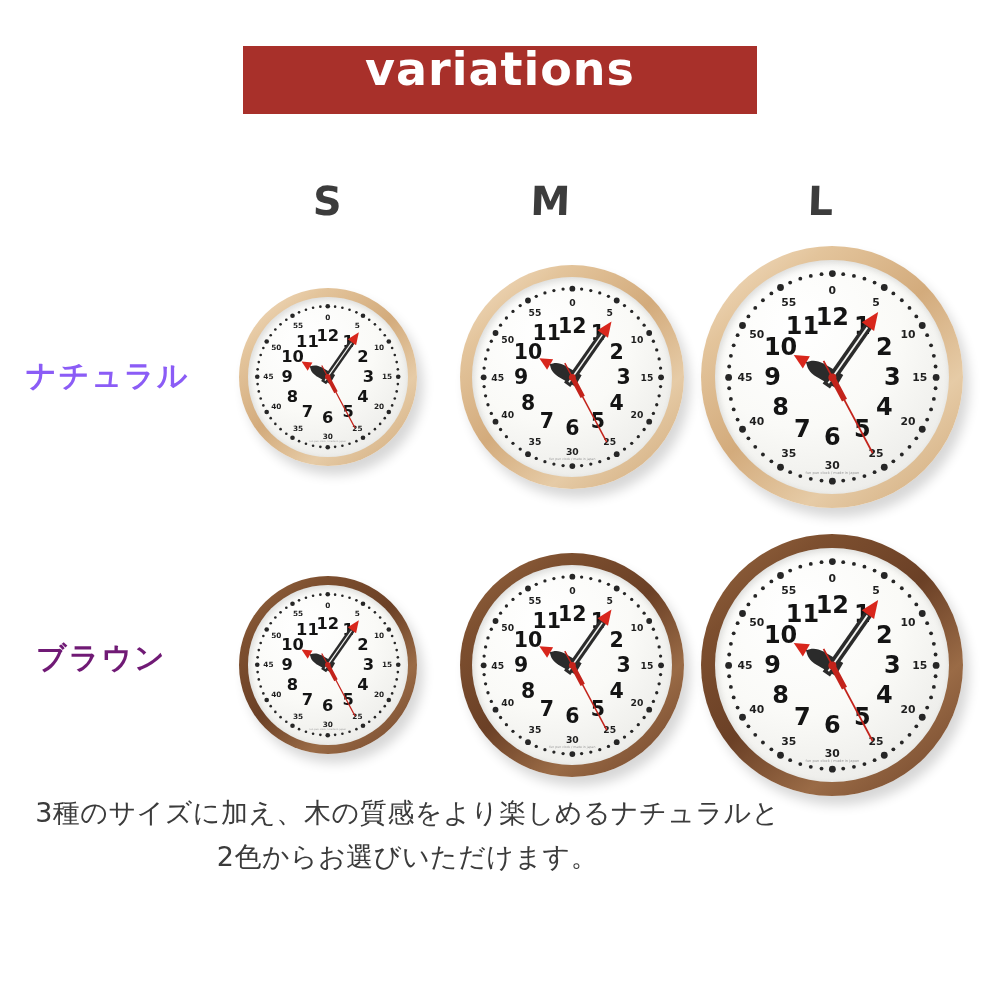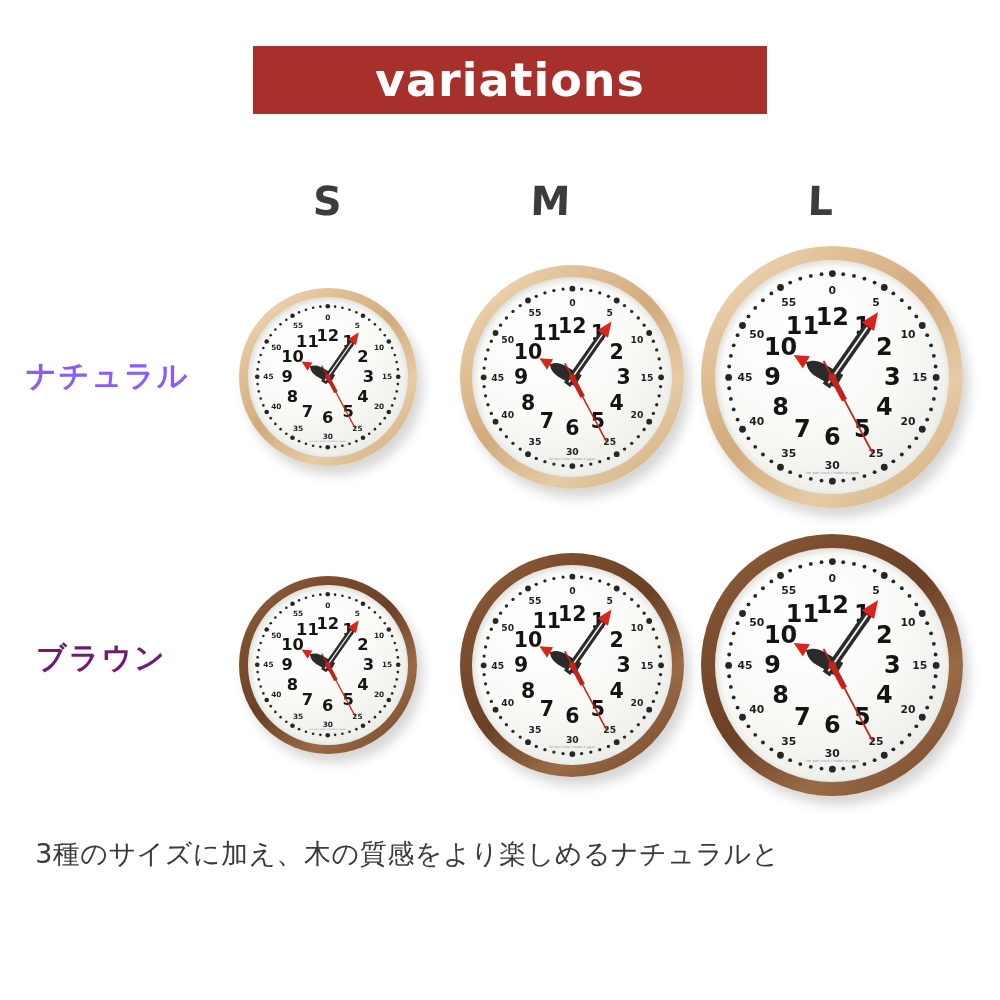--- a/index.html
+++ b/index.html
@@ -12,27 +12,27 @@
     height: 1000px;
     position: relative;
     overflow: hidden;
     font-family: "Liberation Sans", "DejaVu Sans", sans-serif;
     -webkit-font-smoothing: antialiased;
   }
 
   
   #banner {
     position: absolute;
-    left: 253px;
+    left: 243px;
     top: 46px;
     width: 514px;
     height: 68px;
     background: #a8302a;
     display: flex;
-    align-items: center;
+    align-items: flex-start;
     justify-content: center;
   }
   #banner-title {
     color: #ffffff;
     font-size: 46px;
     font-weight: bold;
     letter-spacing: 1px;
     line-height: 1;
     font-family: "DejaVu Sans", sans-serif;
   }
@@ -92,21 +92,21 @@
   .clock .dial {
     position: absolute;
     inset: 0;
   }
   .clock svg { display: block; width: 100%; height: 100%; }
 
   
   #caption {
     position: absolute;
     left: 0;
-    top: 832px;
+    top: 791px;
     width: 815px;
     text-align: center;
     color: #3b3b3b;
     font-size: 27px;
     line-height: 44px;
     letter-spacing: 0.5px;
     font-family: "DejaVu Sans", sans-serif;
   }
   #caption div { white-space: nowrap; }
 </style>
@@ -776,13 +776,14 @@
             </g>
             <circle cx="50" cy="50" r="1.7" fill="#c3231b"></circle>
           </svg>
         </div>
       </div>
     </div>
   </div>
 
 <div id="caption">
   <div>3種のサイズに加え、木の質感をより楽しめるナチュラルと</div>
+  <div>2色からお選びいただけます。</div>
 </div>
 
 </body></html>

